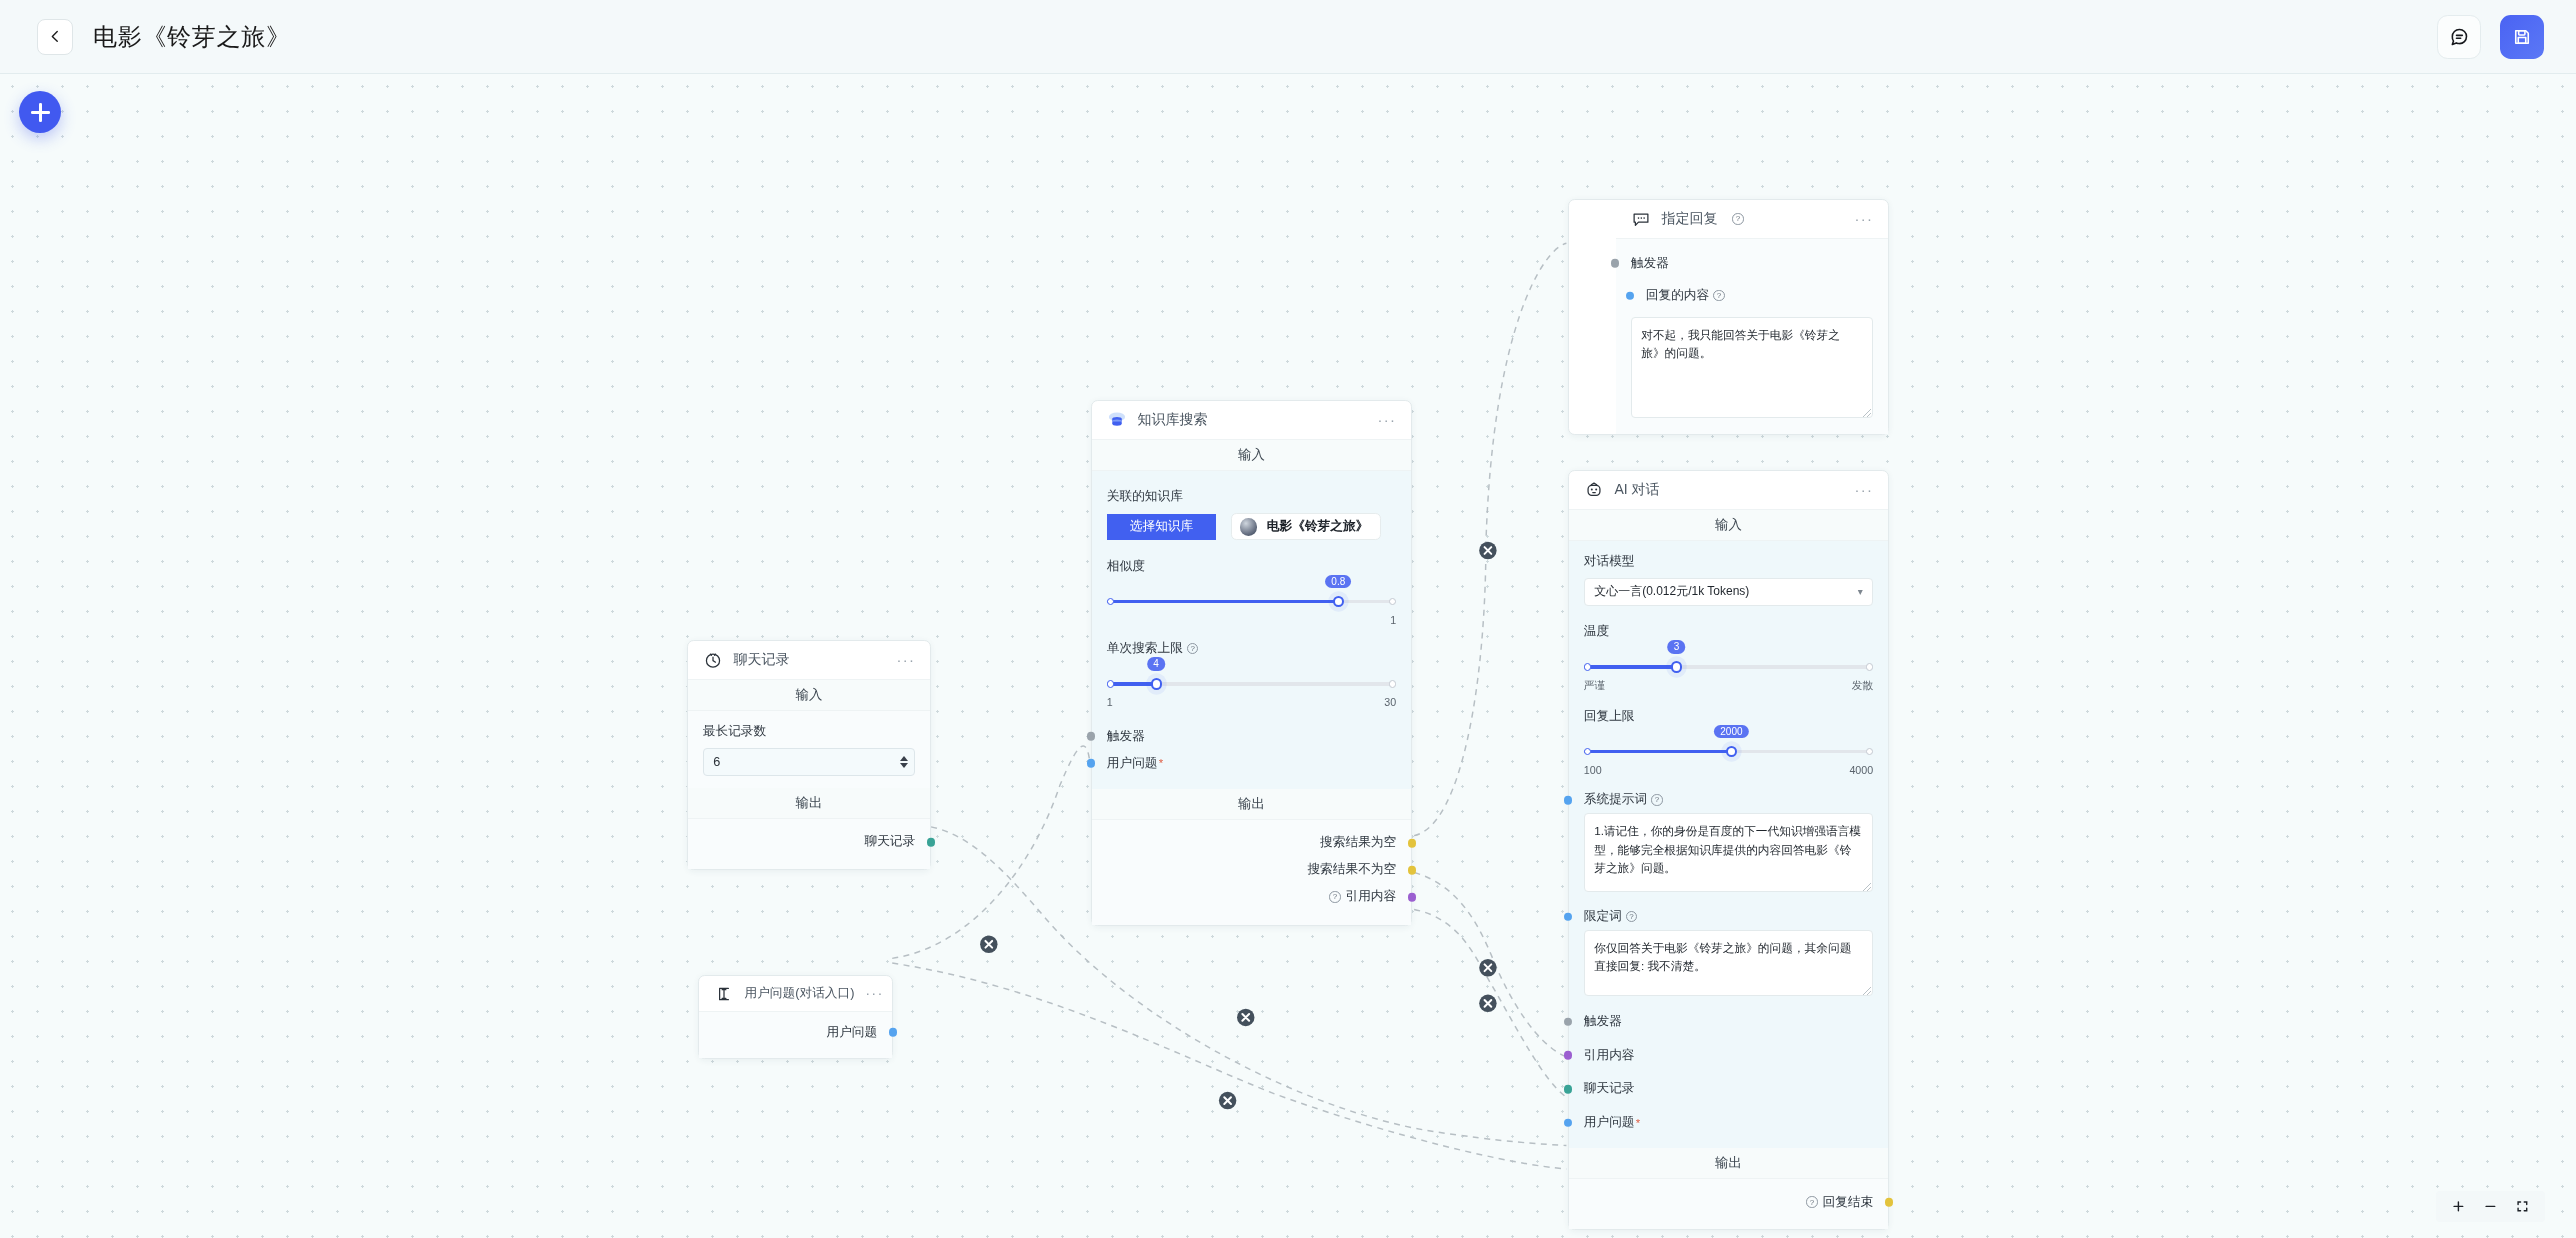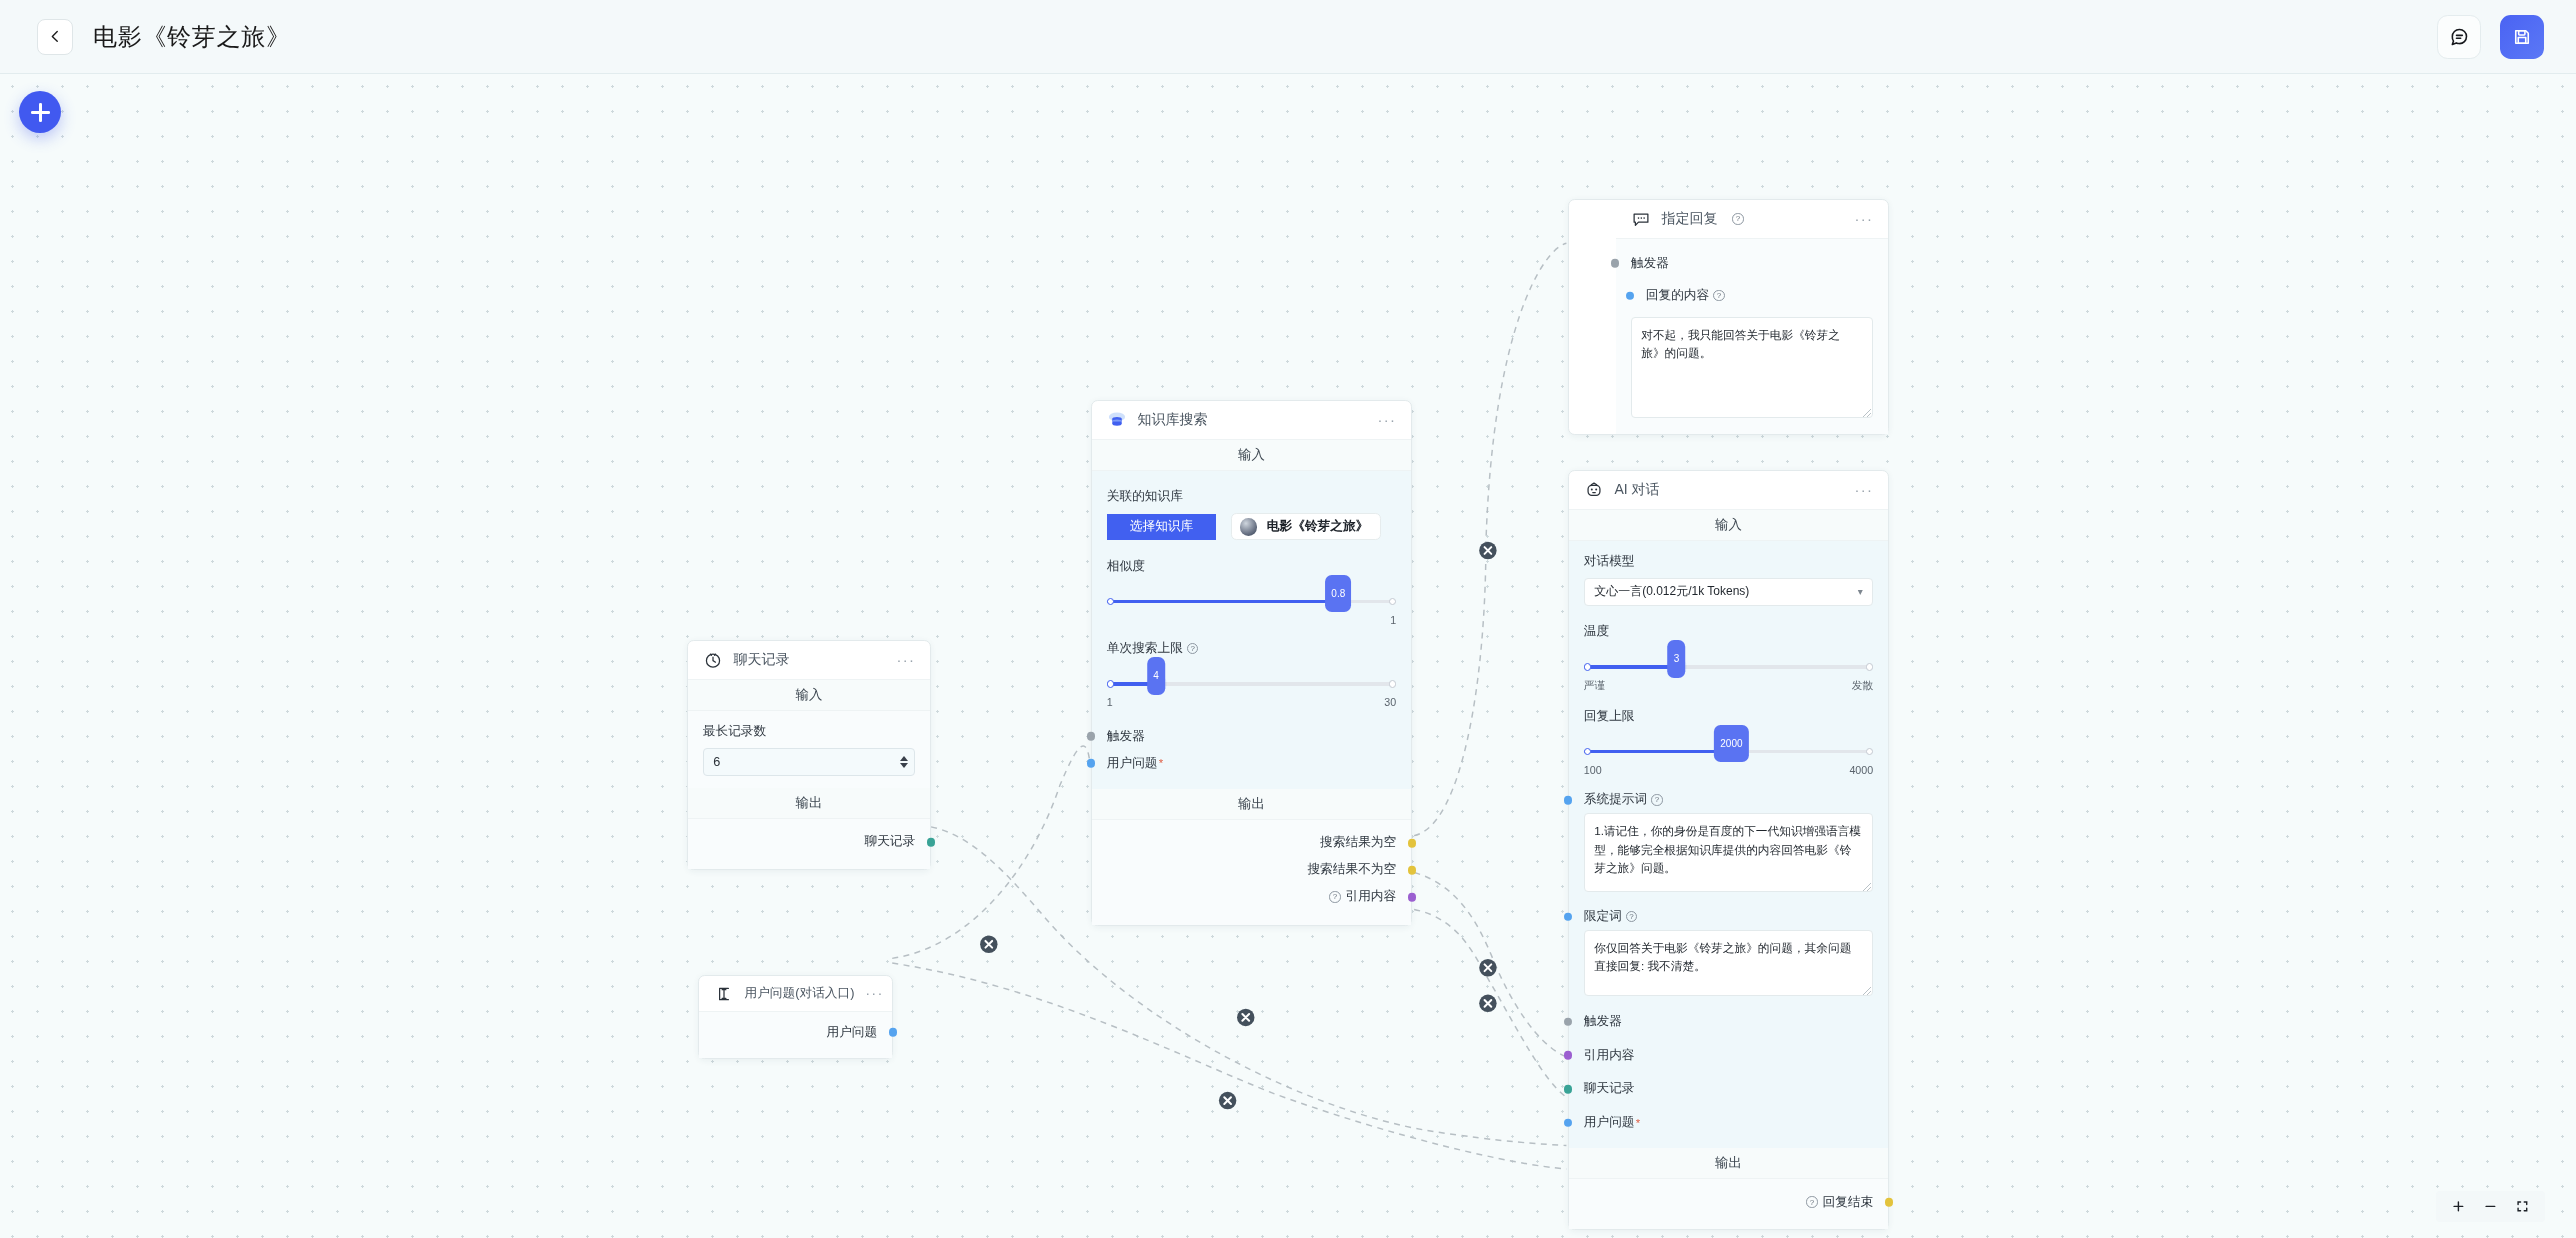--- a/index.html
+++ b/index.html
@@ -143,21 +143,21 @@
   .slider-cap.left { left: 0; border-color: #4160f0; }
   .slider-cap.right { right: 0; }
   .slider-knob {
     position: absolute; top: 3.4px; width: 11.4px; height: 11.4px; margin-left: -5.4px;
     border-radius: 50%; background: #fff; border: 2px solid #4160f0;
     box-shadow: 0 0 0 4.7px rgba(65,96,240,.08); cursor: pointer;
   }
   .slider-bubble {
     position: absolute; top: -17.4px; transform: translateX(-50%);
     background: #5a73f2; color: #fff; font-size: 10px; line-height: 13.4px;
-    padding: 12px 6px; border-radius: 6.7px; white-space: nowrap;
+    padding: 0 6px; border-radius: 6.7px; white-space: nowrap;
   }
   .slider-ends {
     display: flex; justify-content: space-between;
     font-size: 10.7px; color: #5a636c; margin-top: 1.3px;
   }
   .slider-ends.right-only { justify-content: flex-end; }
 
   
   .port-row {
     position: relative; display: flex; align-items: center;

